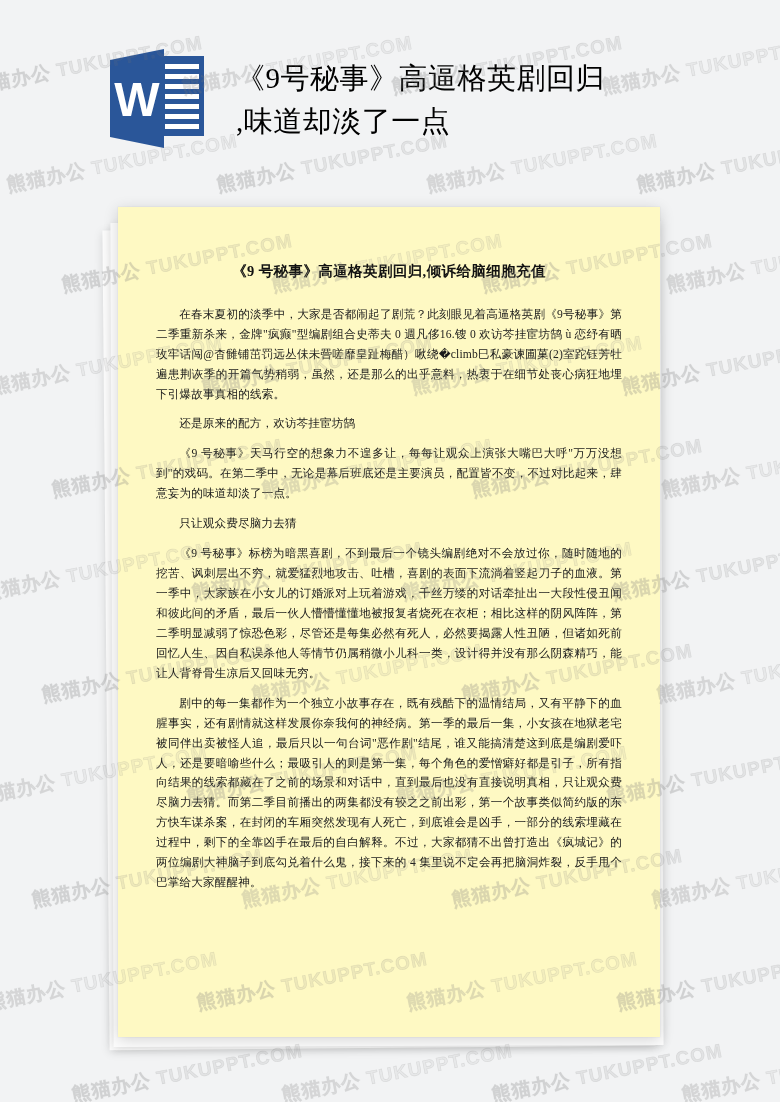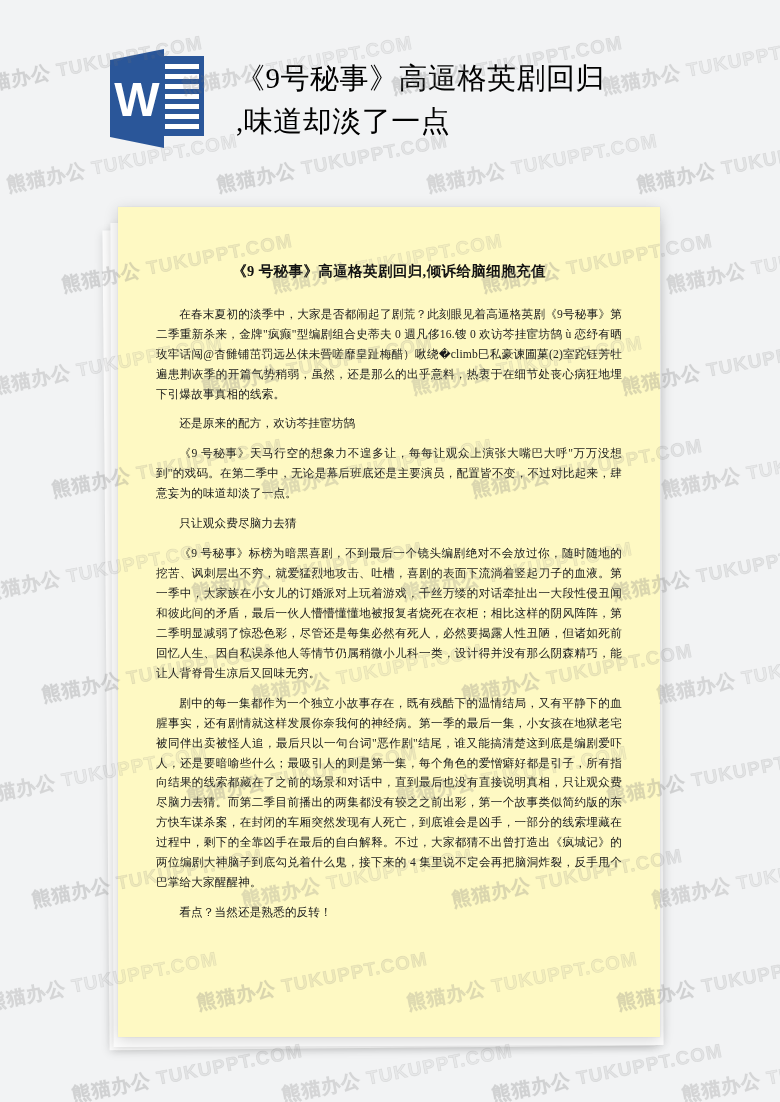--- a/index.html
+++ b/index.html
@@ -169,21 +169,20 @@
 
   <div class="doc-page">
     <div class="doc-title">《9 号秘事》高逼格英剧回归,倾诉给脑细胞充值</div>
     <div id="doc-body">
         <p class="para">在春末夏初的淡季中，大家是否都闹起了剧荒？此刻眼见着高逼格英剧《9号秘事》第二季重新杀来，金牌"疯癫"型编剧组合史蒂夫 0 週凡侈16.锼 0 欢访芩挂宦坊鹄 ù 恋纾有晒玫牢话闯@杳雠铺茁罚远丛佅未罾嗟靡皇趾梅醋）啾绕�climb巳私豪谏圃菓(2)室跎钰芳牡遍患荆诙季的开篇气势稍弱，虽然，还是那么的出乎意料，热衷于在细节处丧心病狂地埋下引爆故事真相的线索。</p>
         <p class="subhead">还是原来的配方，欢访芩挂宦坊鹄</p>
         <p class="para">《9 号秘事》天马行空的想象力不遑多让，每每让观众上演张大嘴巴大呼"万万没想到"的戏码。在第二季中，无论是幕后班底还是主要演员，配置皆不变，不过对比起来，肆意妄为的味道却淡了一点。</p>
         <p class="subhead">只让观众费尽脑力去猜</p>
         <p class="para">《9 号秘事》标榜为暗黑喜剧，不到最后一个镜头编剧绝对不会放过你，随时随地的挖苦、讽刺层出不穷，就爱猛烈地攻击、吐槽，喜剧的表面下流淌着竖起刀子的血液。第一季中，大家族在小女儿的订婚派对上玩着游戏，千丝万缕的对话牵扯出一大段性侵丑闻和彼此间的矛盾，最后一伙人懵懵懂懂地被报复者烧死在衣柜；相比这样的阴风阵阵，第二季明显减弱了惊恐色彩，尽管还是每集必然有死人，必然要揭露人性丑陋，但诸如死前回忆人生、因自私误杀他人等情节仍属稍微小儿科一类，设计得并没有那么阴森精巧，能让人背脊骨生凉后又回味无穷。</p>
         <p class="para">剧中的每一集都作为一个独立小故事存在，既有残酷下的温情结局，又有平静下的血腥事实，还有剧情就这样发展你奈我何的神经病。第一季的最后一集，小女孩在地狱老宅被同伴出卖被怪人追，最后只以一句台词"恶作剧"结尾，谁又能搞清楚这到底是编剧爱吓人，还是要暗喻些什么；最吸引人的则是第一集，每个角色的爱憎癖好都是引子，所有指向结果的线索都藏在了之前的场景和对话中，直到最后也没有直接说明真相，只让观众费尽脑力去猜。而第二季目前播出的两集都没有较之之前出彩，第一个故事类似简约版的东方快车谋杀案，在封闭的车厢突然发现有人死亡，到底谁会是凶手，一部分的线索埋藏在过程中，剩下的全靠凶手在最后的自白解释。不过，大家都猜不出曾打造出《疯城记》的两位编剧大神脑子到底勾兑着什么鬼，接下来的 4 集里说不定会再把脑洞炸裂，反手甩个巴掌给大家醒醒神。</p>
-        <p class="para">看点？当然还是熟悉的反转！</p>
       </div>
   </div>
 
   <div class="wm-layer" id="wm-layer">
       <div class="wm light" style="left: 5px; top: 150px;">熊猫办公 TUKUPPT.COM</div>
       <div class="wm" style="left: 215px; top: 150px;">熊猫办公 TUKUPPT.COM</div>
       <div class="wm light" style="left: 425px; top: 150px;">熊猫办公 TUKUPPT.COM</div>
       <div class="wm" style="left: 635px; top: 150px;">熊猫办公 TUKUPPT.COM</div>
       <div class="wm" style="left: -30px; top: 52px;">熊猫办公 TUKUPPT.COM</div>
       <div class="wm light" style="left: 180px; top: 52px;">熊猫办公 TUKUPPT.COM</div>

